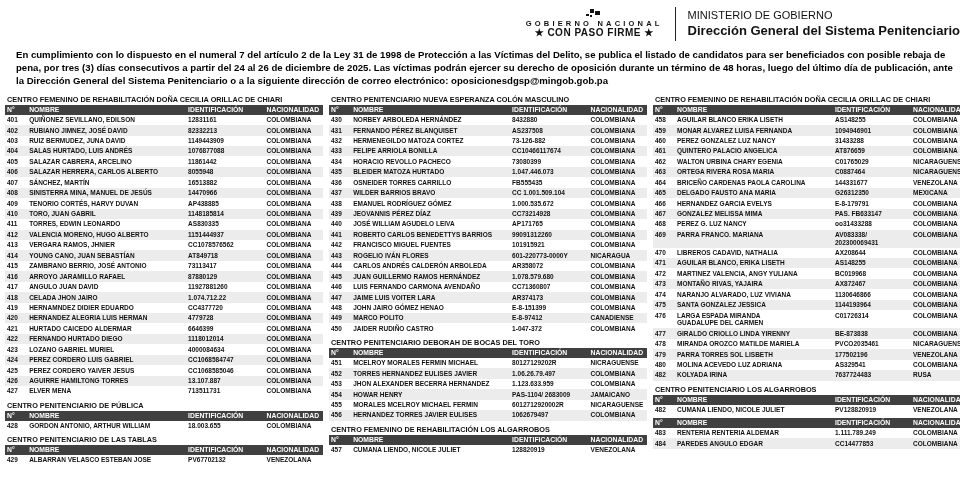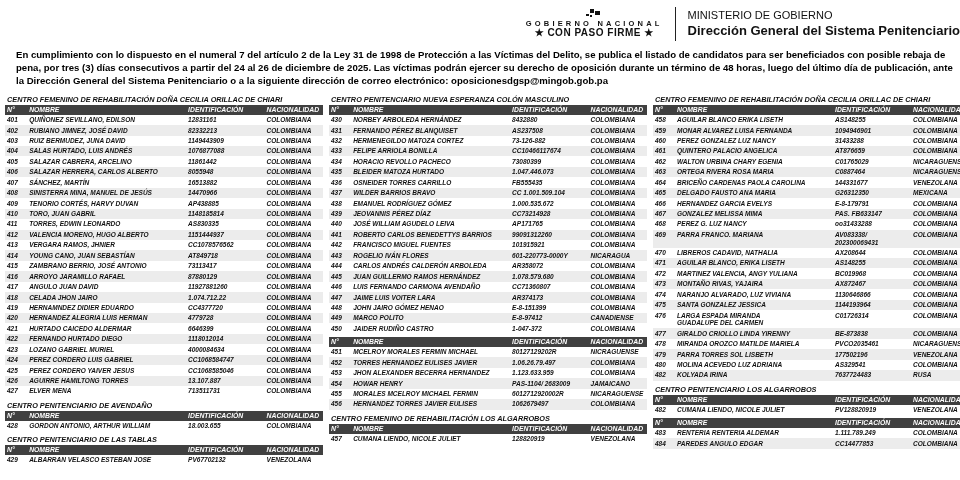--- a/index.html
+++ b/index.html
@@ -14,21 +14,21 @@
   .logo-line2 { font-size: 10px; font-weight: bold; letter-spacing: 0.5px; white-space: nowrap; }
   .vdivider { width: 1px; height: 34px; background: #222; }
   .ministry-block { line-height: 1.25; }
   .ministry-name { font-size: 11px; font-weight: normal; }
   .ministry-dept { font-size: 13px; font-weight: bold; }
 
   
   .notice { font-size: 9.6px; font-weight: bold; line-height: 1.38; padding: 3px 7px 0 16px; text-align: left; color: #000; }
 
   
-  .columns { display: grid; grid-template-columns: 318px 318px 306px; column-gap: 6px; padding: 6px 5px 0 5px; font-style: italic; }
+  .columns { display: grid; grid-template-columns: 318px 318px 306px; column-gap: 6px; padding: 6px 5px 0 5px; }
 
   .sec-title { font-size: 7.3px; font-weight: bold; padding: 1px 0 1px 2px; white-space: nowrap; overflow: hidden; }
   .section { margin-bottom: 3px; }
   table { border-collapse: collapse; width: 100%; table-layout: fixed; }
   thead th {
     background: #404040; color: #fff; font-size: 6.8px; font-weight: bold;
     text-align: left; padding: 1.5px 2px; white-space: nowrap; overflow: hidden;
   }
   tbody td {
     font-size: 6.5px; font-weight: bold; padding: 1.4px 2px; vertical-align: top;
@@ -242,21 +242,21 @@
             <tr>
               <td>427</td>
               <td>ELVER MENA</td>
               <td>713511731</td>
               <td>COLOMBIANA</td>
             </tr>
           </tbody>
         </table>
       </div>
       <div class="section">
-        <div class="sec-title">CENTRO PENITENCIARIO DE AVENDAÑO</div>
+        <div class="sec-title">CENTRO PENITENCIARIO DE PÚBLICA</div>
         <table>
           <colgroup>
             <col class="c-num">
             <col class="c-name">
             <col class="c-id">
             <col class="c-nat">
           </colgroup>
           <thead>
             <tr>
               <th>N°</th>
@@ -445,20 +445,21 @@
             <tr>
               <td>450</td>
               <td>JAIDER RUDIÑO CASTRO</td>
               <td>1-047-372</td>
               <td>COLOMBIANA</td>
             </tr>
           </tbody>
         </table>
       </div>
       <div class="section">
+        <div class="sec-title">CENTRO PENITENCIARIO DEBORAH DE BOCAS DEL TORO</div>
         <table>
           <colgroup>
             <col class="c-num">
             <col class="c-name">
             <col class="c-id">
             <col class="c-nat">
           </colgroup>
           <thead>
             <tr>
               <th>N°</th>

